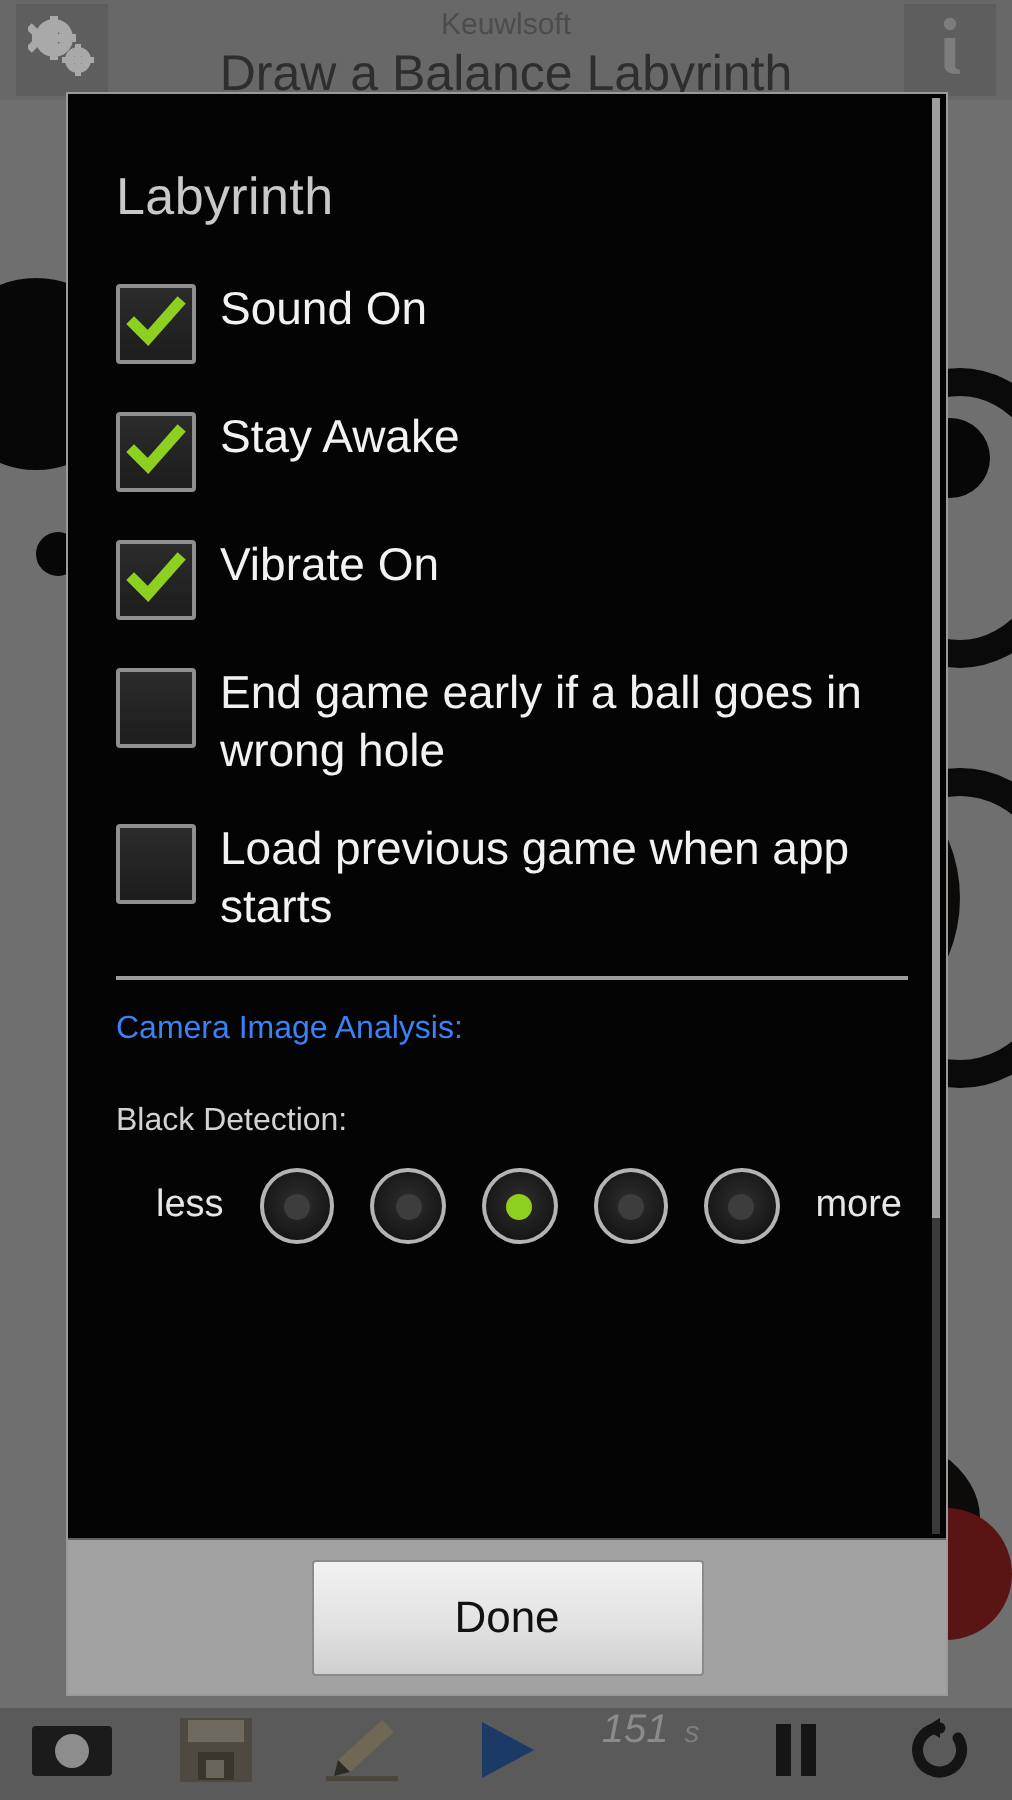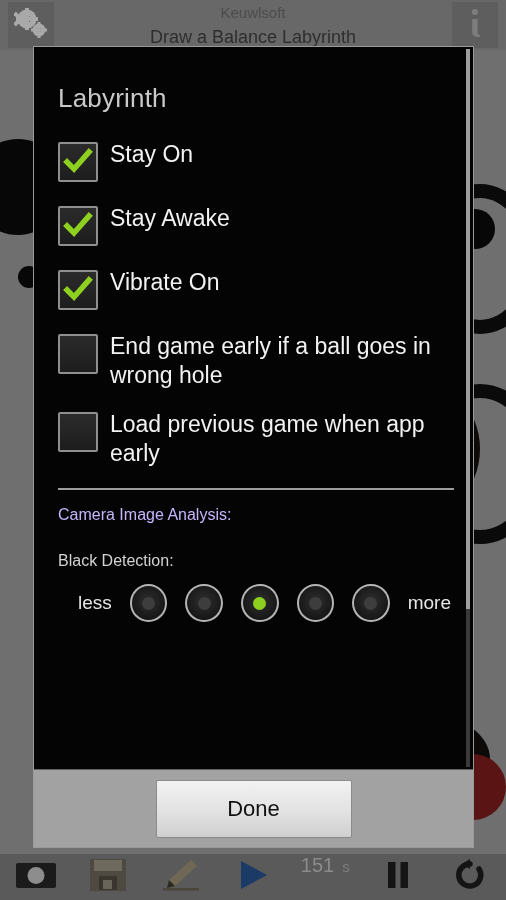--- a/index.html
+++ b/index.html
@@ -67,29 +67,29 @@
   .tb-btn.right { right: 8px; }
   .tb-titles {
     position: absolute; left: 60px; right: 60px; top: 0;
     text-align: center;
   }
   .tb-sub {
     font-size: 15px; color: #4c4c4c; line-height: 20px;
     padding-top: 3px;
   }
   .tb-main {
-    font-size: 18px; color: #2e2e2e; line-height: 28px;
+    font-size: 25px; color: #2e2e2e; line-height: 28px;
     white-space: nowrap;
   }
 
   
   .bottombar {
     position: absolute; left: 0; bottom: 0; width: 506px; height: 46px;
     background: #5a5a5a;
-    display: flex; align-items: center;
+    display: flex; align-items: center; font-style: italic;
   }
   .bb-item {
     flex: 1;
     display: flex; align-items: center; justify-content: center;
     height: 46px;
   }
   .bb-timer {
     color: #8b8b8b; font-size: 20px;
     display: flex; align-items: baseline; gap: 8px;
   }
@@ -141,21 +141,21 @@
     line-height: 29px;
     max-width: 360px;
   }
   .divider {
     height: 2px;
     background: #9d9d9d;
     margin: 18px 0 16px 2px;
     width: 396px;
   }
   .section-label {
-    color: #c4b5fd;
+    color: #3b82f6;
     font-size: 16px;
     padding-left: 2px;
     margin-bottom: 28px;
   }
   .sub-label {
     color: #d2d2d2;
     font-size: 16px;
     padding-left: 2px;
     margin-bottom: 14px;
   }
@@ -335,21 +335,21 @@
       <div class="dlg-scroll">
 
         <div class="dlg-title">Labyrinth</div>
 
         <div class="chk-row">
           <div class="checkbox">
             <svg width="30" height="30" viewBox="0 0 30 30">
               <path d="M4 15 L11 22 L26 5" stroke="#8ed020" stroke-width="5.5" fill="none" stroke-linecap="square"></path>
             </svg>
           </div>
-          <div class="chk-label">Stay On</div>
+          <div class="chk-label">Sound On</div>
         </div>
 
         <div class="chk-row">
           <div class="checkbox">
             <svg width="30" height="30" viewBox="0 0 30 30">
               <path d="M4 15 L11 22 L26 5" stroke="#8ed020" stroke-width="5.5" fill="none" stroke-linecap="square"></path>
             </svg>
           </div>
           <div class="chk-label">Stay Awake</div>
         </div>
@@ -363,21 +363,21 @@
           <div class="chk-label">Vibrate On</div>
         </div>
 
         <div class="chk-row tight">
           <div class="checkbox"></div>
           <div class="chk-label">End game early if a ball goes in wrong hole</div>
         </div>
 
         <div class="chk-row tight">
           <div class="checkbox"></div>
-          <div class="chk-label">Load previous game when app early</div>
+          <div class="chk-label">Load previous game when app starts</div>
         </div>
 
         <div class="divider"></div>
 
         <div class="section-label">Camera Image Analysis:</div>
 
         <div class="sub-label">Black Detection:</div>
 
         <div class="radio-row">
           <span class="radio-side">less</span>

